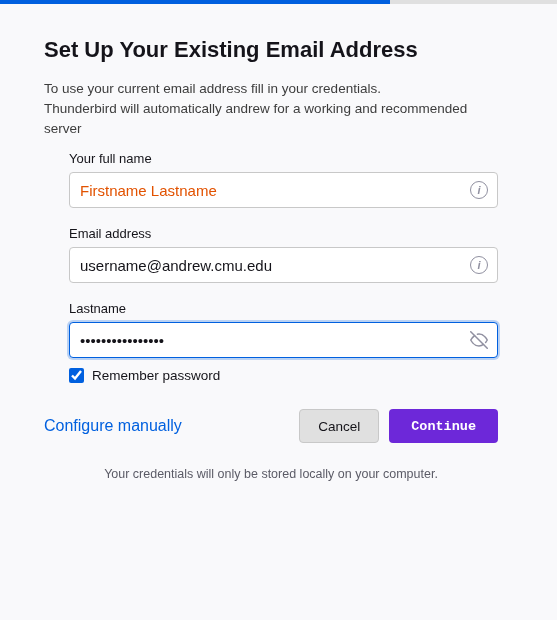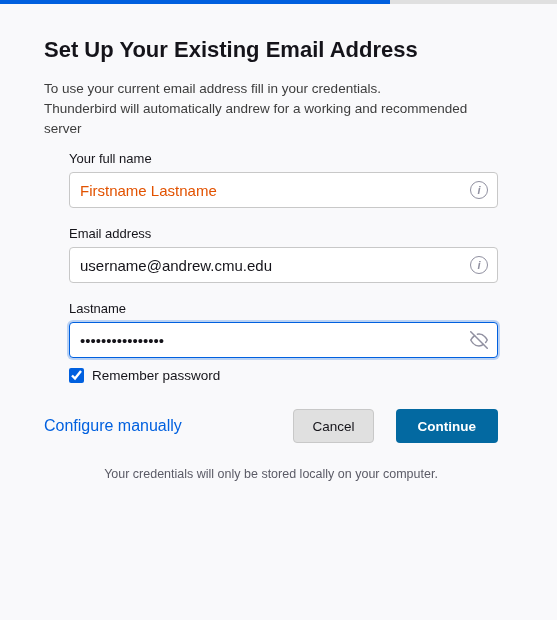--- a/index.html
+++ b/index.html
@@ -124,44 +124,45 @@
       color: #0060df;
       text-decoration: none;
       cursor: pointer;
       background: none;
       border: none;
       padding: 0;
     }
 
     .buttons-group {
       display: flex;
-      gap: 22px;
+      gap: 10px;
     }
 
     .btn-cancel {
       height: 34px;
       padding: 0 18px;
       background: #e0e0e0;
       color: #15141a;
       border: 1px solid #c8c8c8;
       border-radius: 4px;
       font-size: 13.5px;
       cursor: pointer;
     }
 
     .btn-continue {
       height: 34px;
       padding: 0 22px;
-      background: #0369a1;
+      background: #6d28d9;
       color: #fff;
       border: none;
       border-radius: 4px;
       font-size: 13.5px;
       font-weight: 600;
       cursor: pointer;
+      font-family: Liberation Mono, monospace;
     }
 
     .footer-note {
       font-size: 12.5px;
       color: #5b5b66;
       line-height: 1.5;
       text-align: center;
     }
 
     

